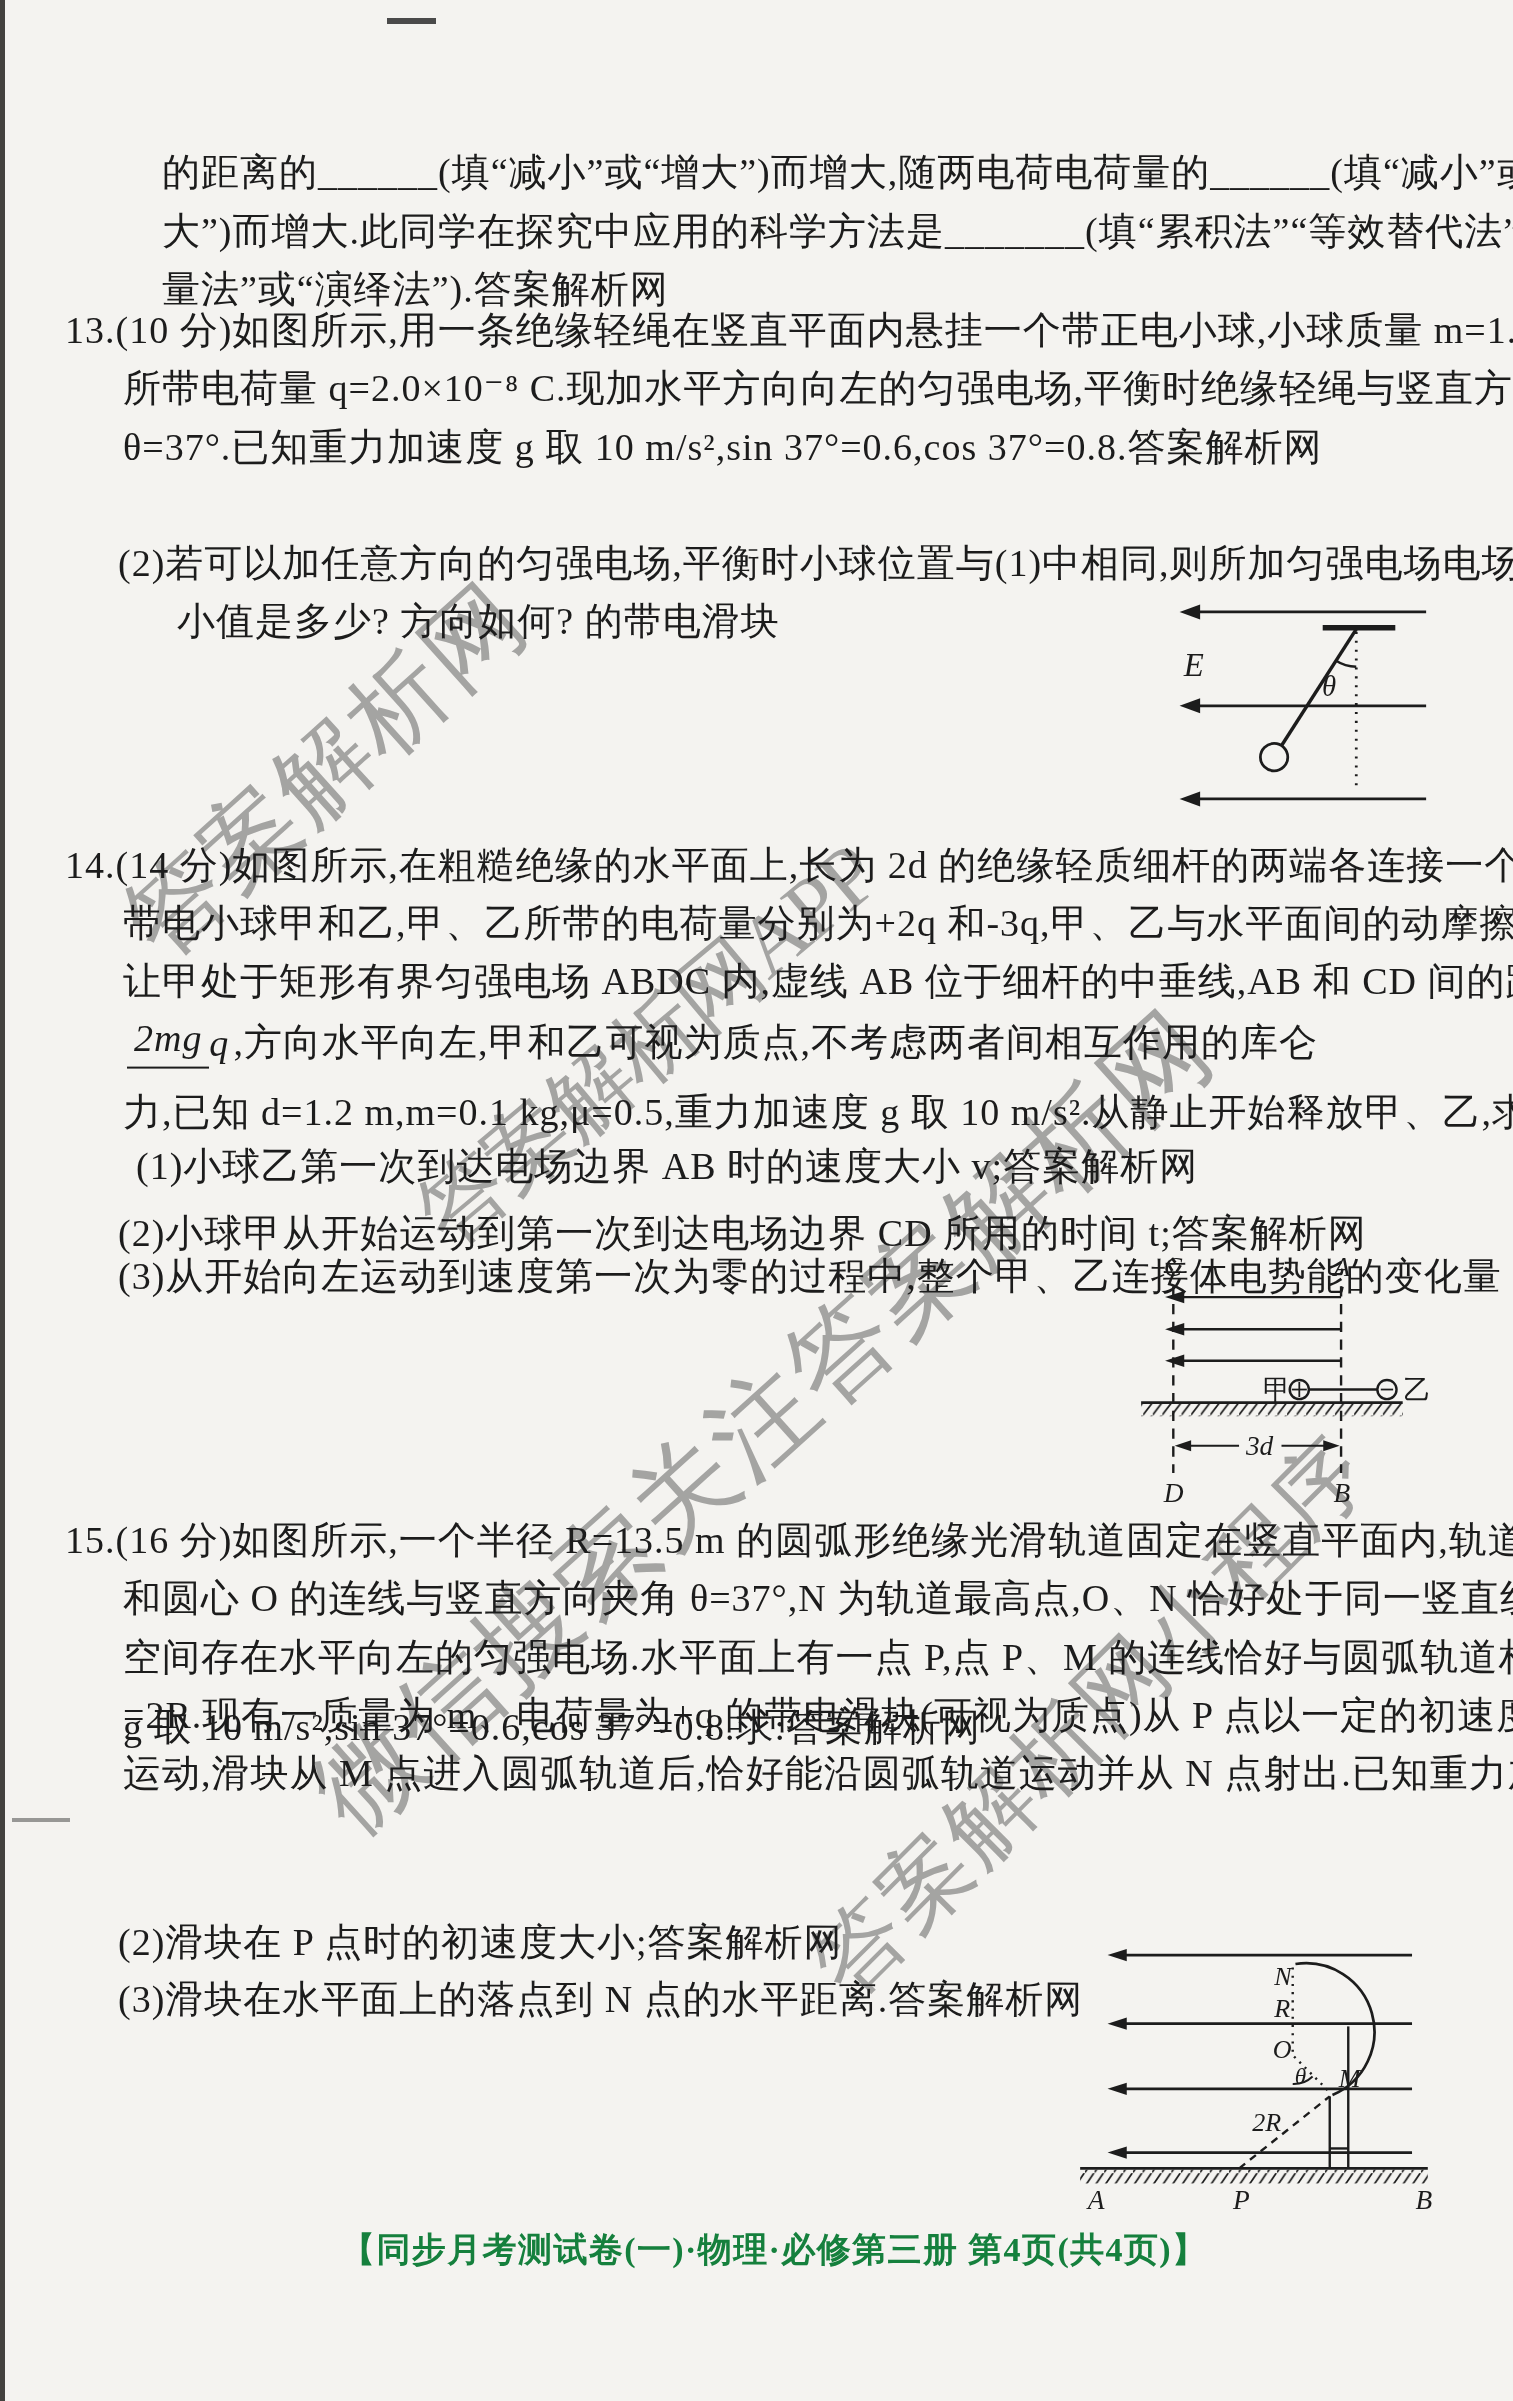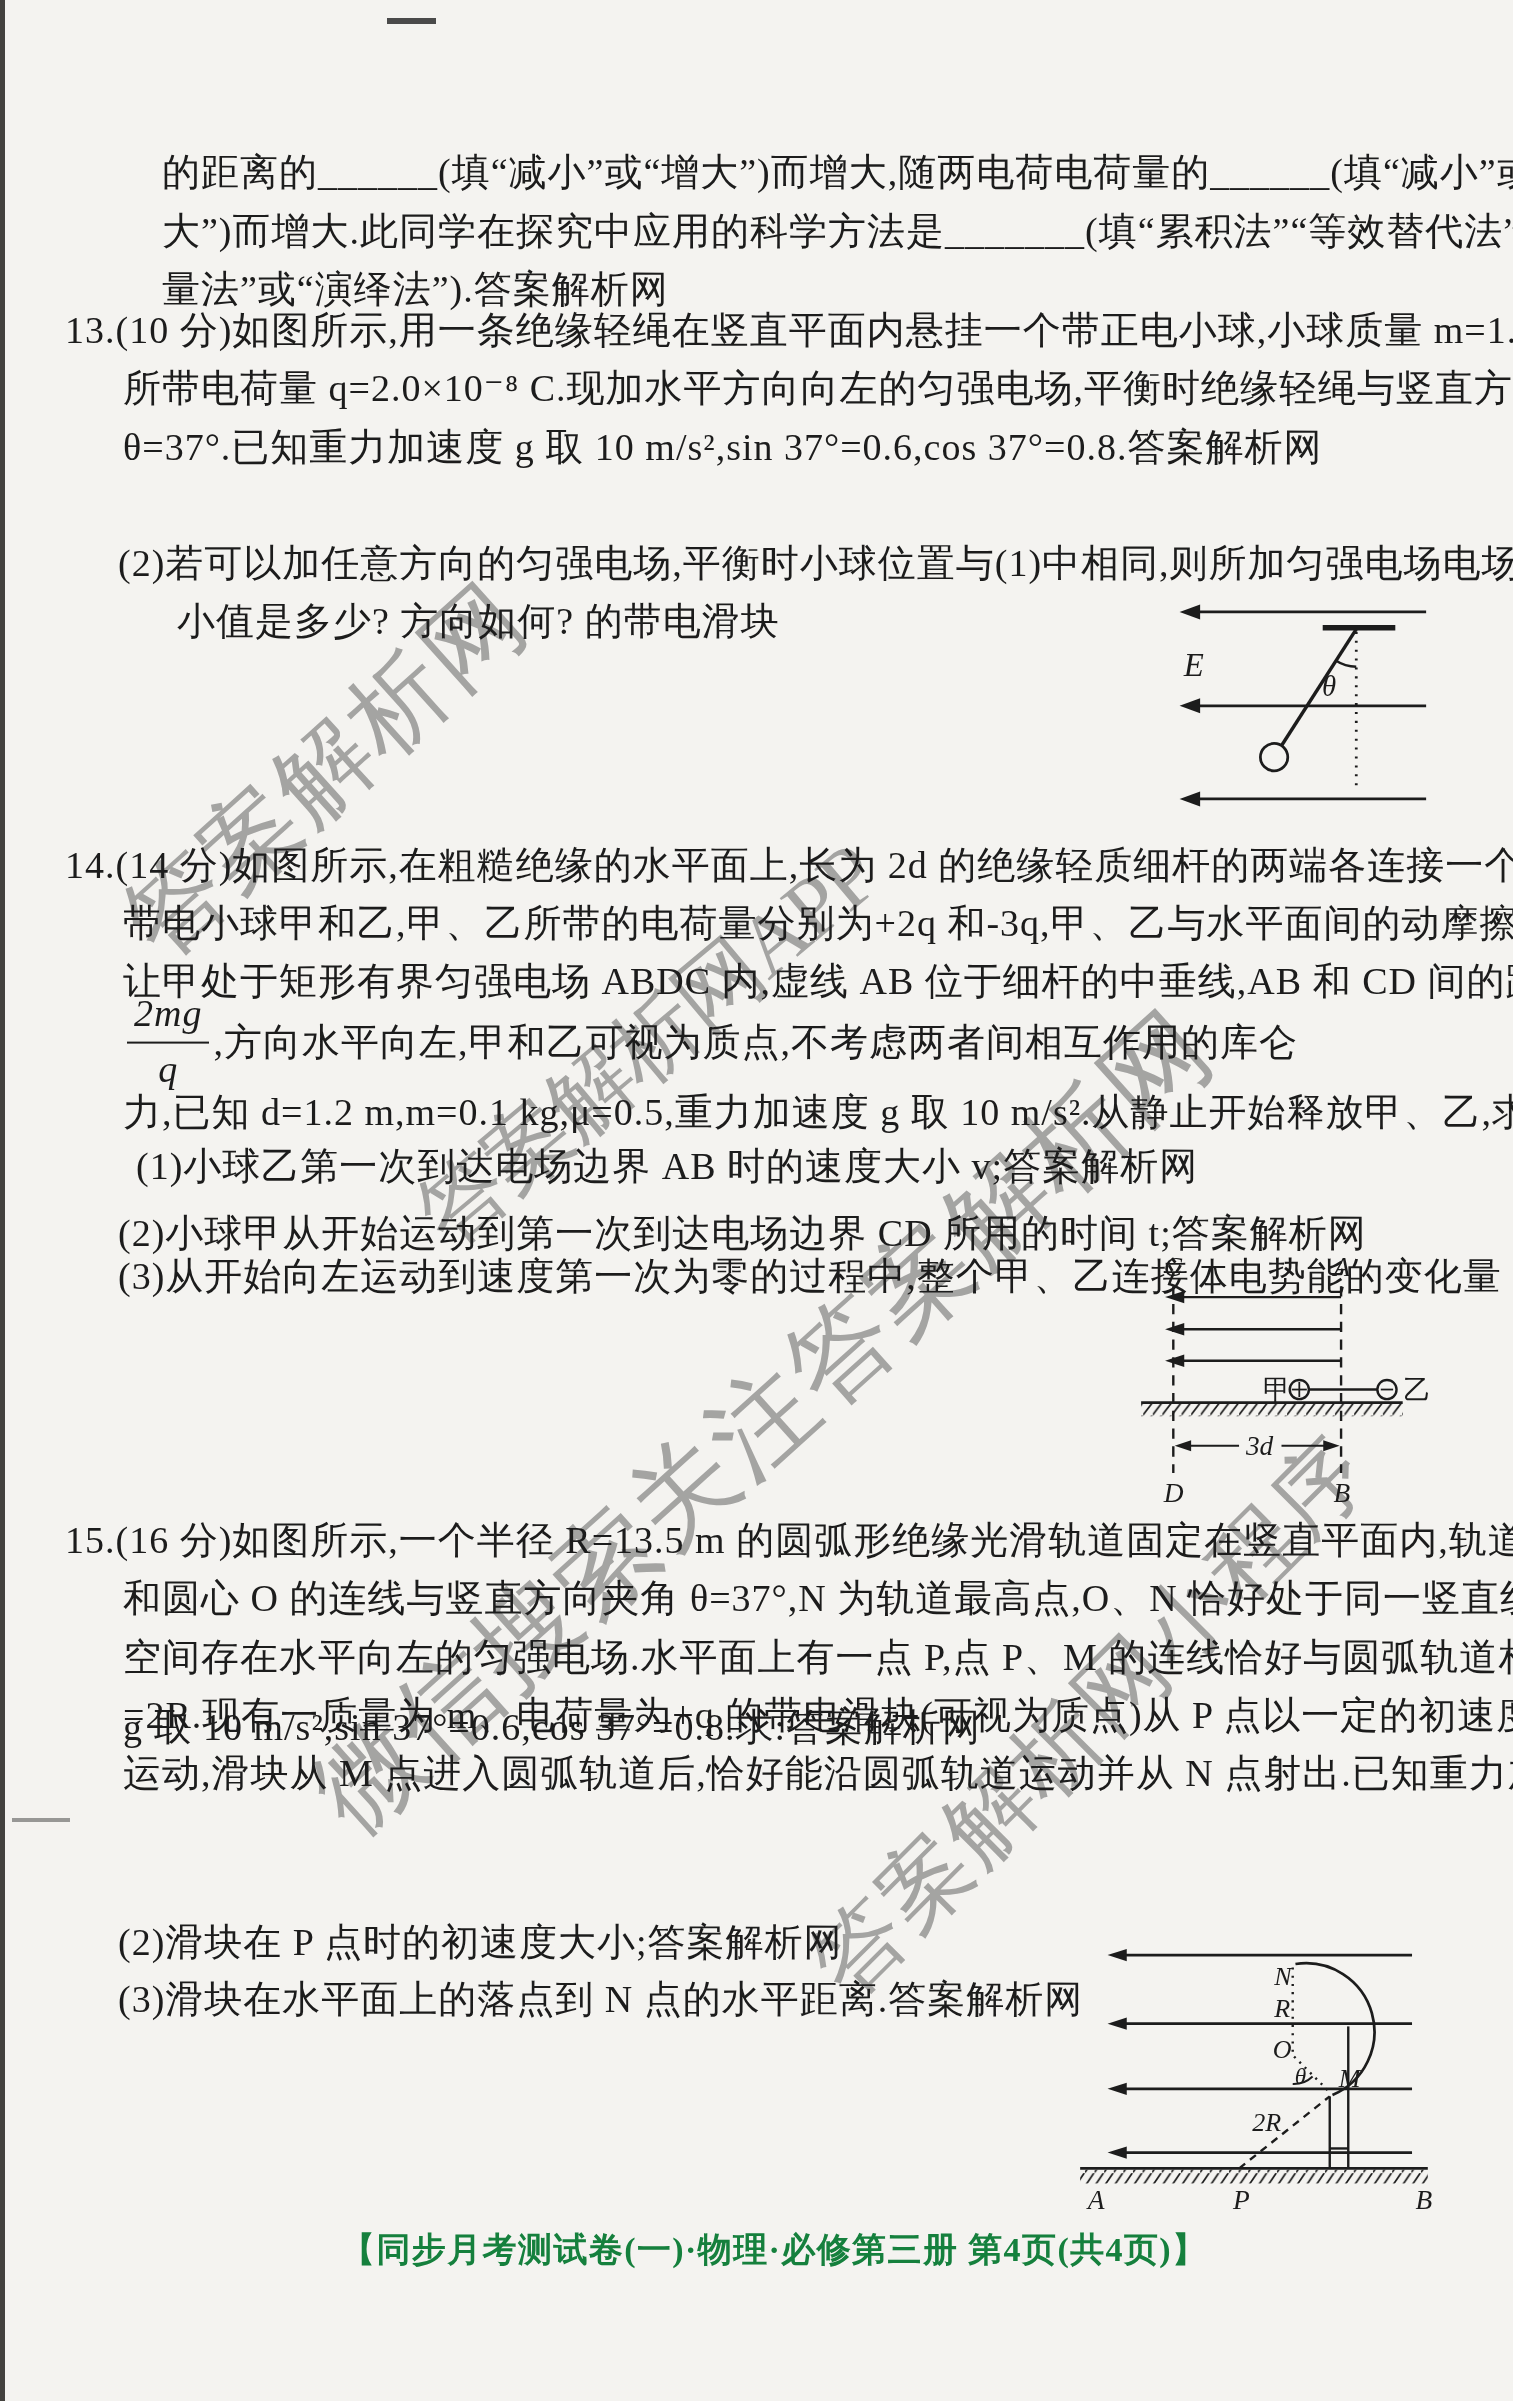--- a/index.html
+++ b/index.html
@@ -14,21 +14,21 @@
   }
   .tl{
     position:absolute;
     font-size:38px;
     line-height:1.25;
     letter-spacing:1px;
     white-space:nowrap;
     color:#1c1c1c;
   }
   .frac-row{display:flex;align-items:center;height:96px;}
-  .frac{display:inline-flex;flex-direction:column;align-items:center;margin:0 4.1px;transform:translateY(-1.4px);}
+  .frac{display:inline-flex;align-items:center;margin:0 4.1px;transform:translateY(-1.4px);}
   .frac .num{display:block;padding:0 6.9px 4.1px;border-bottom:2.7px solid #1c1c1c;font-style:italic;}
   .frac .den{display:block;padding-top:2.7px;font-style:italic;}
   .watermark{
     position:absolute;
     color:rgba(115,115,115,0.62);
     font-size:101px;
     letter-spacing:2.7px;
     white-space:nowrap;
     transform-origin:center center;
     pointer-events:none;

